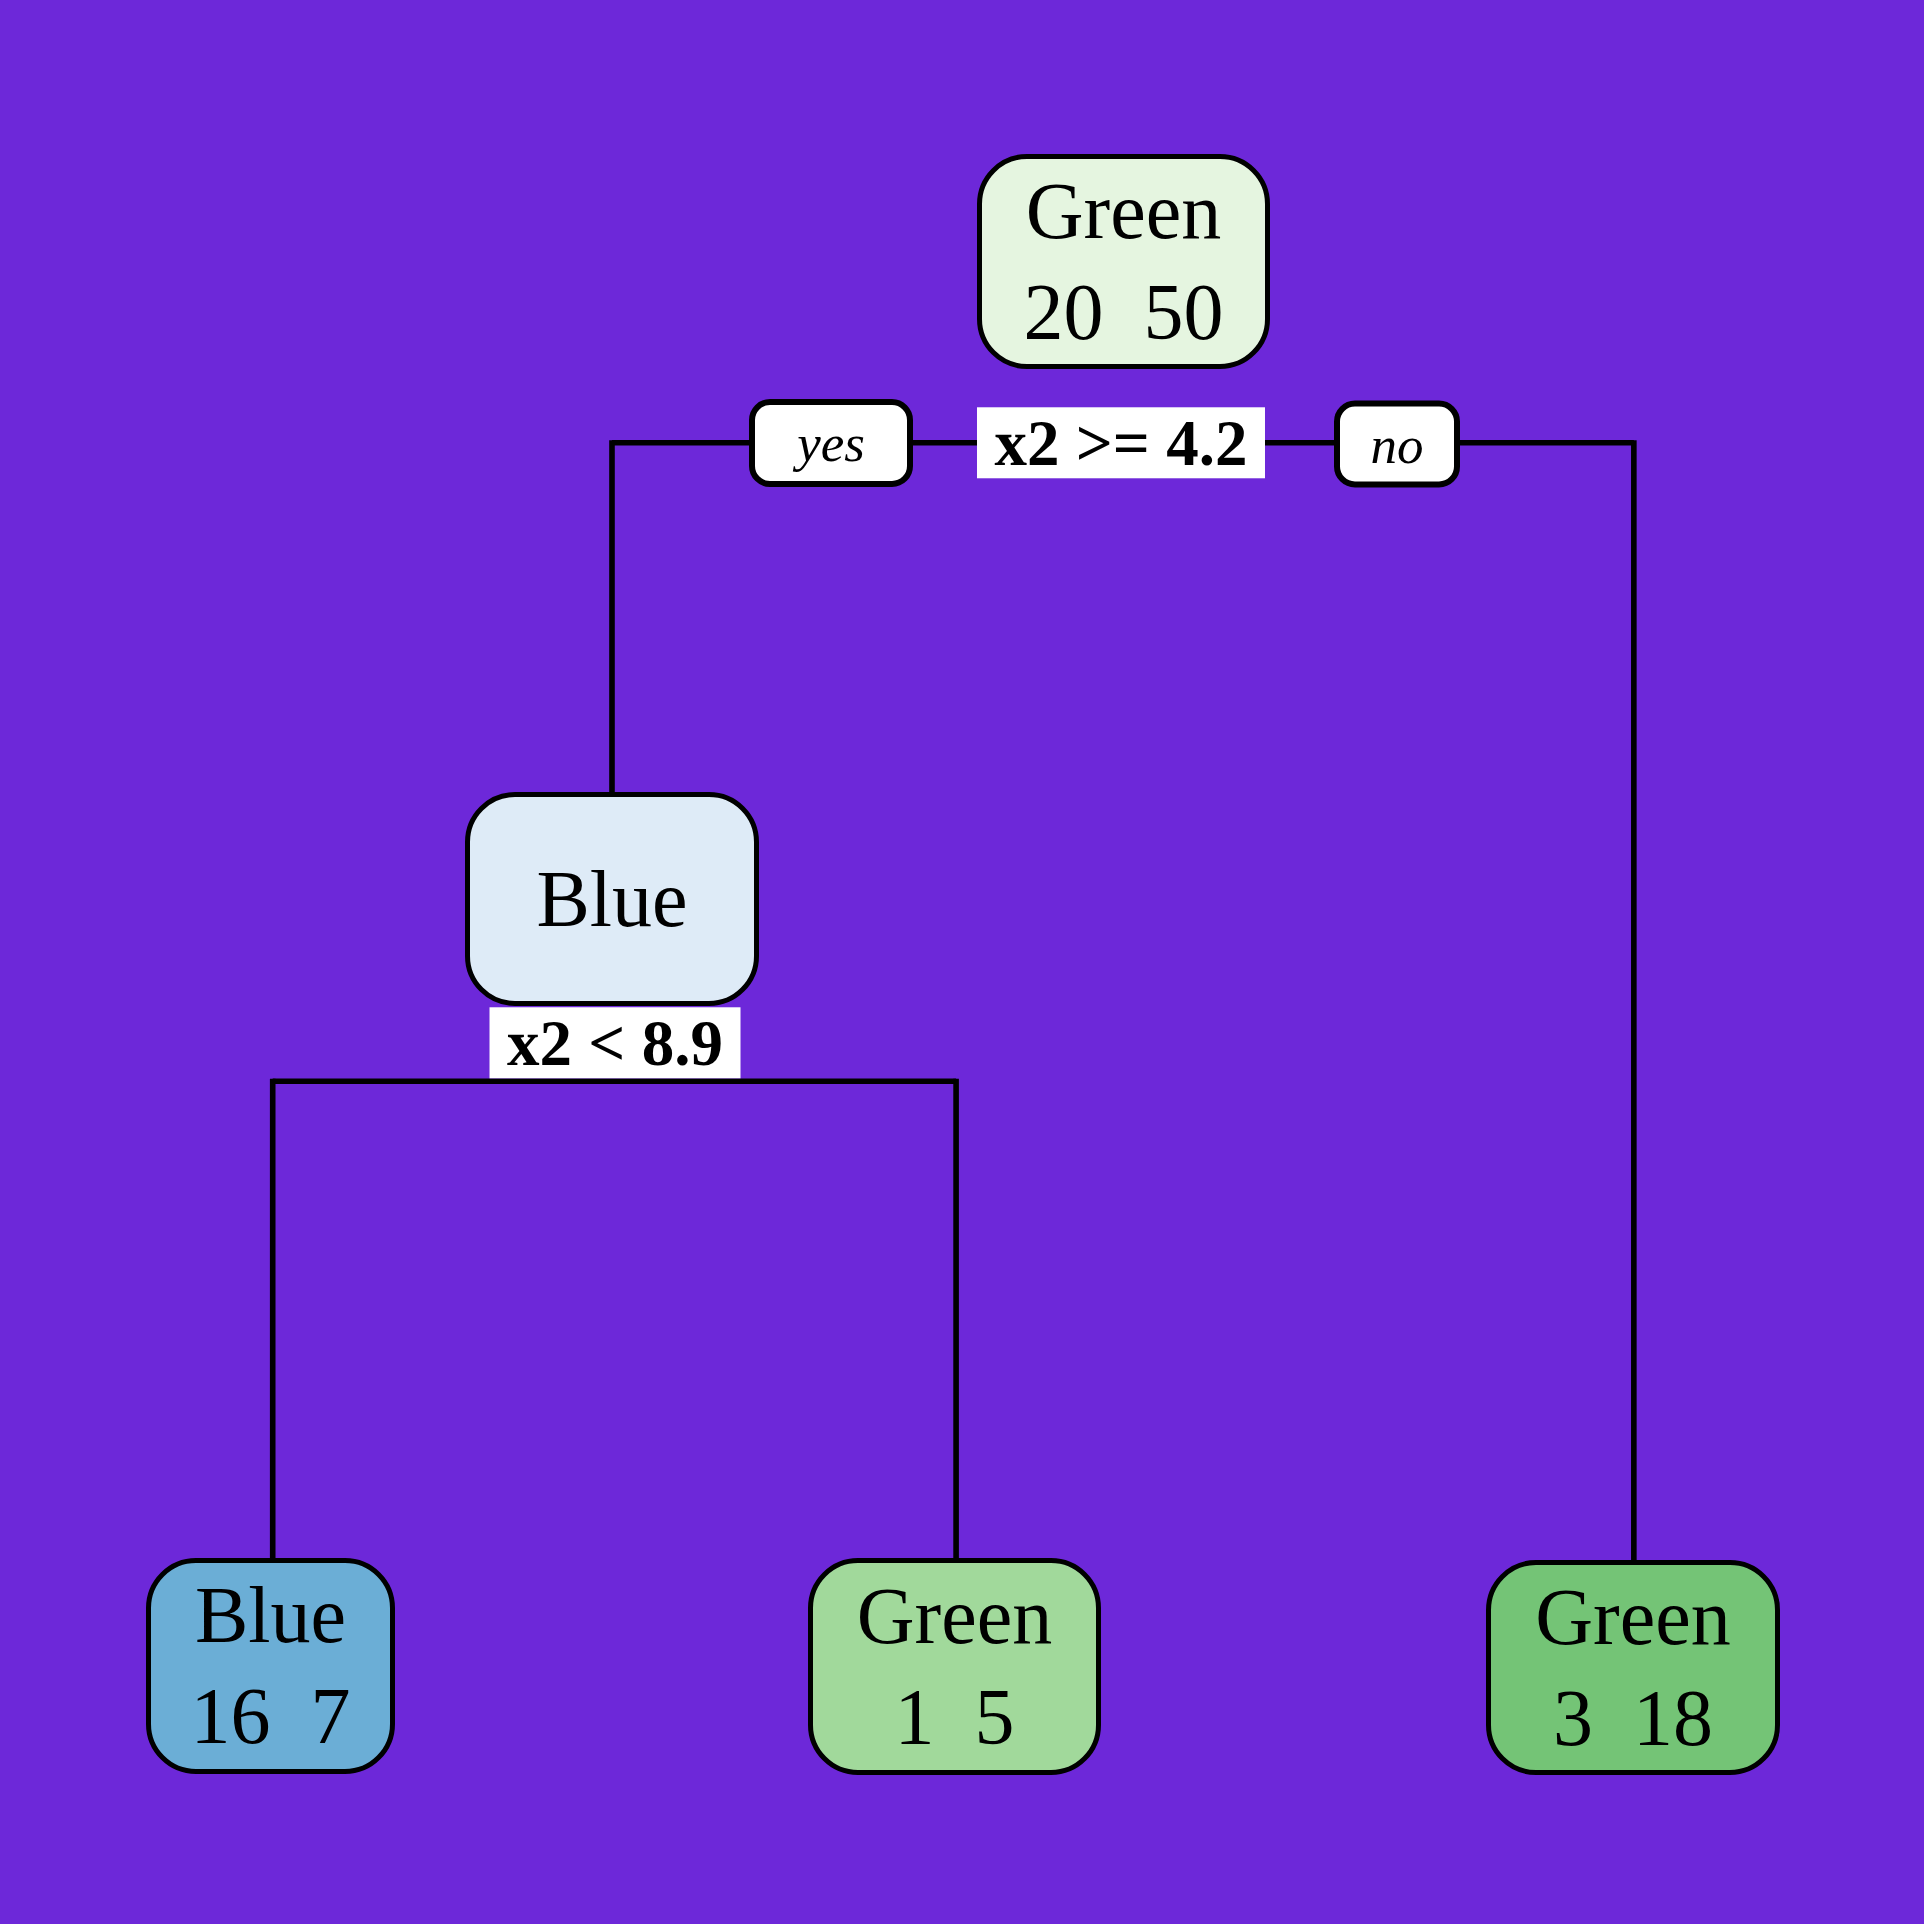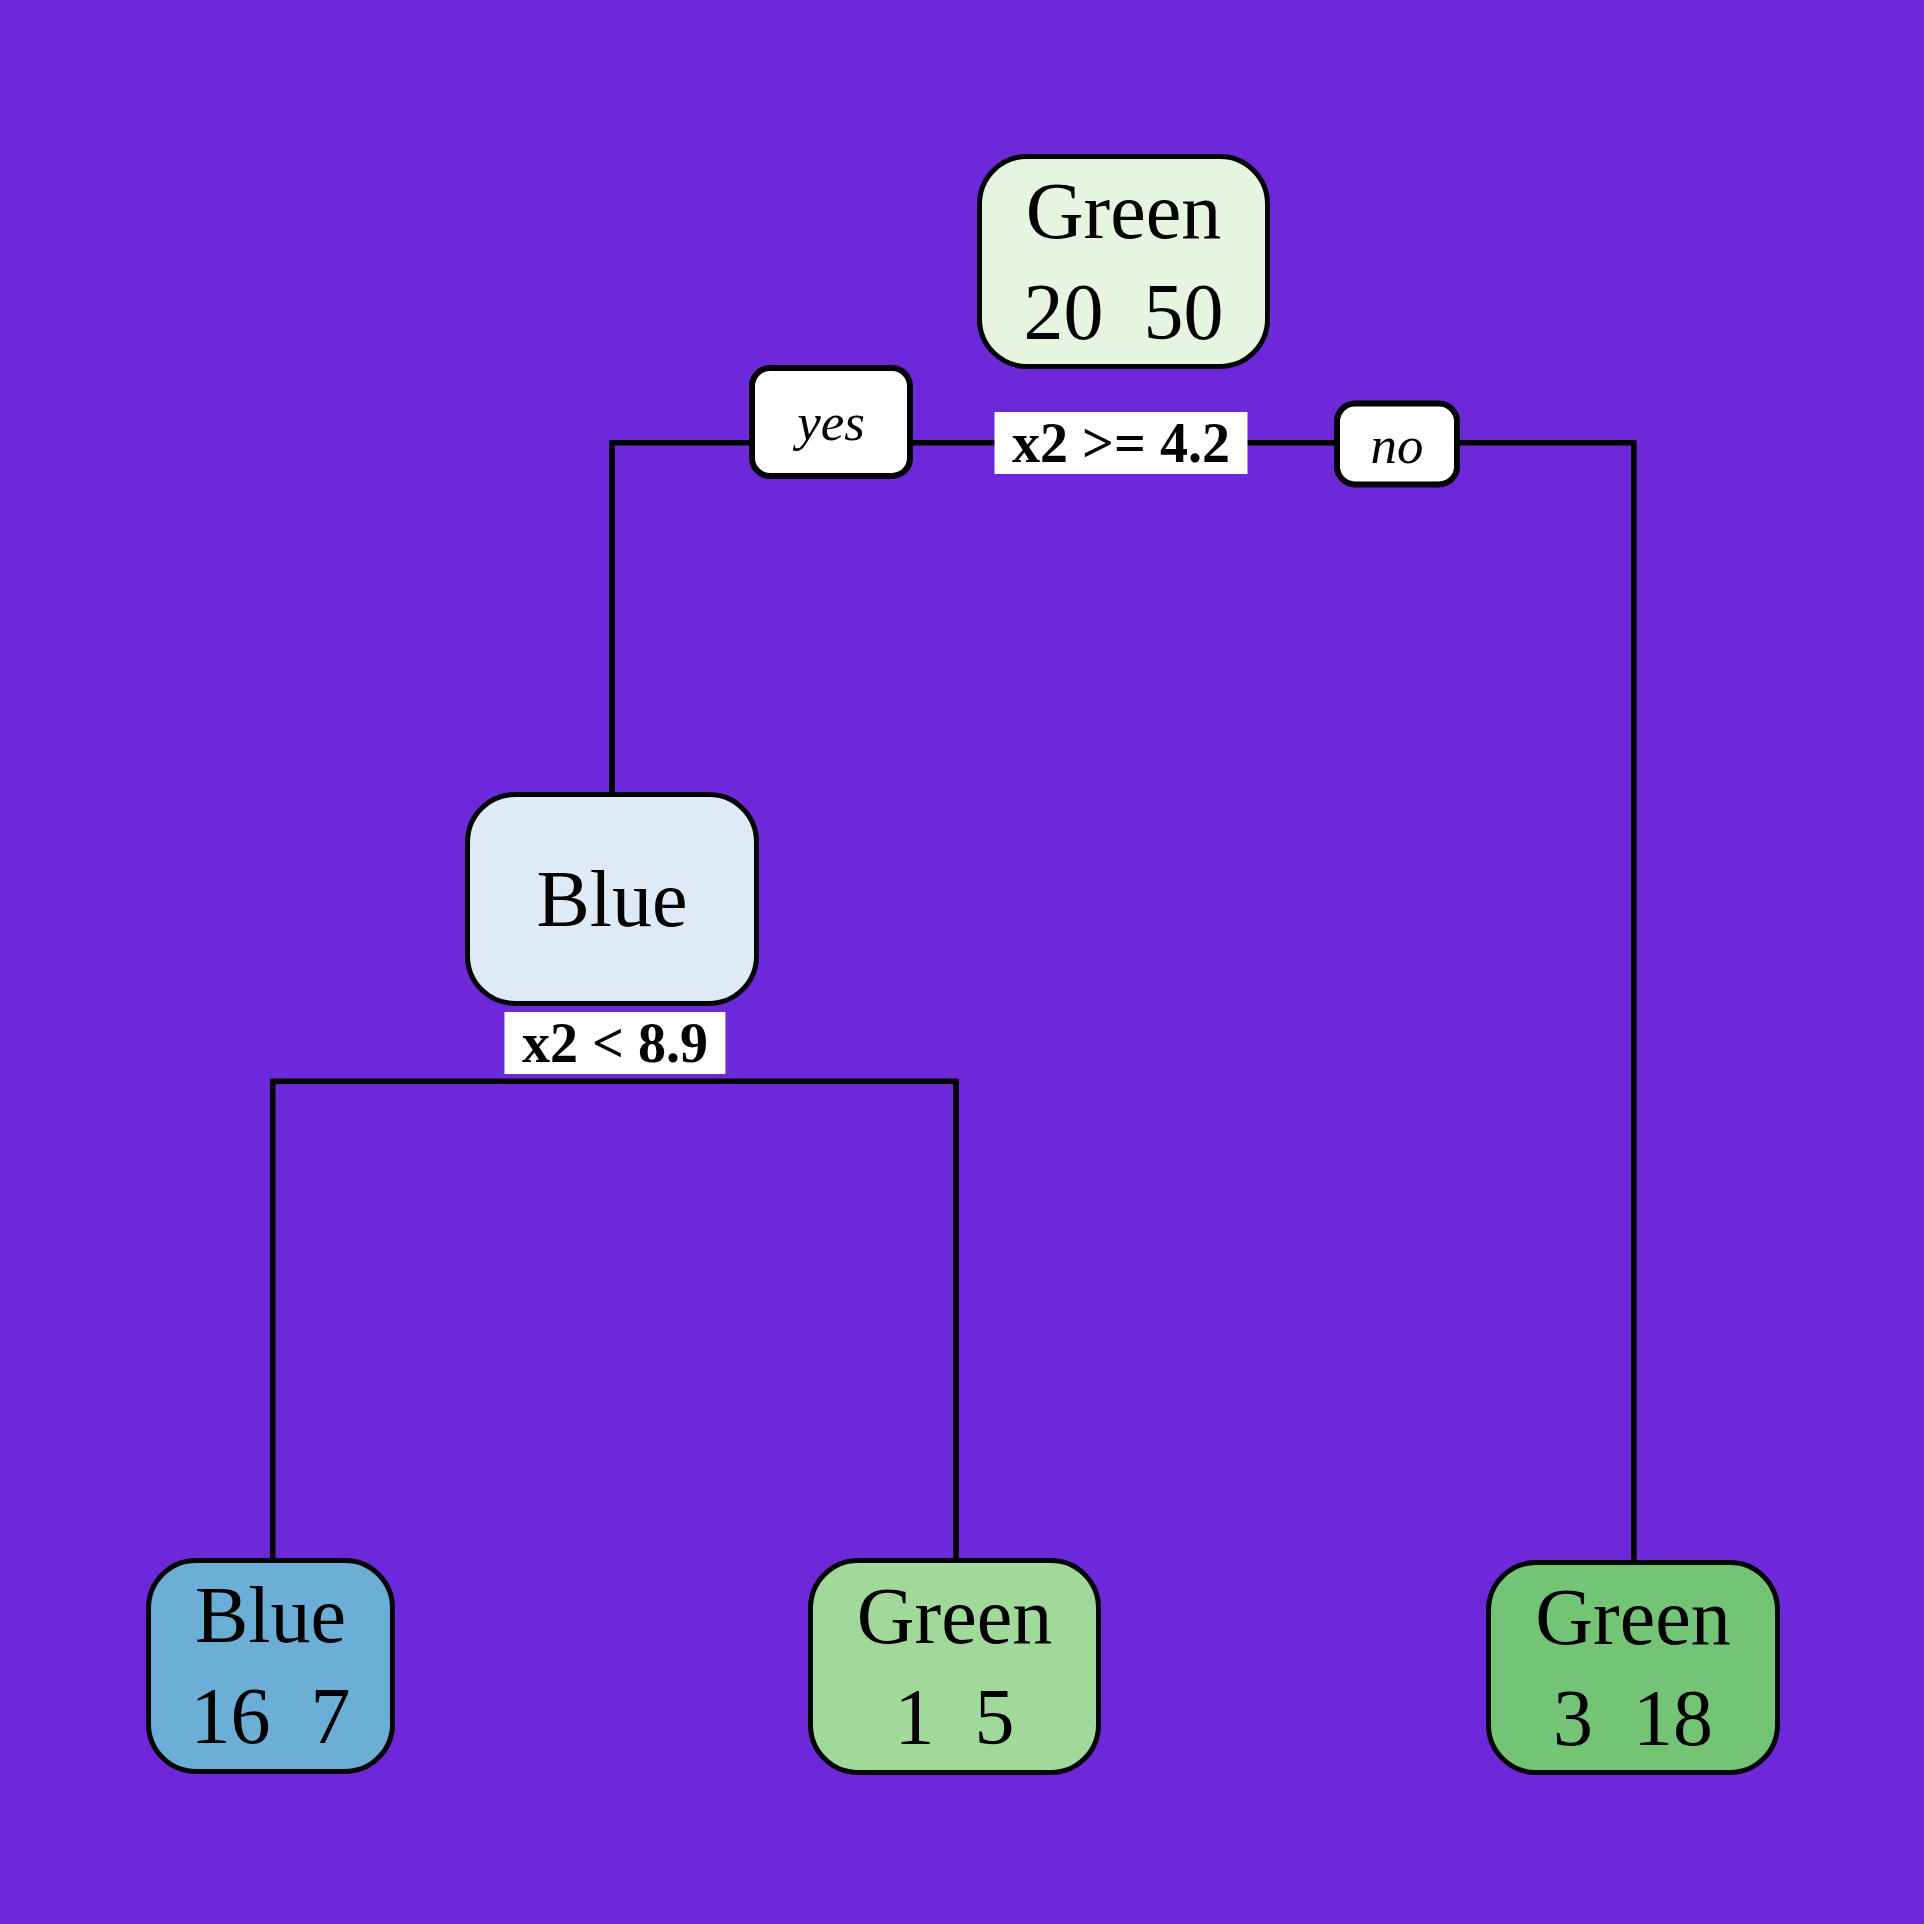--- a/index.html
+++ b/index.html
@@ -36,42 +36,42 @@
   }
   .node-values {
     font-size: 80px;
     line-height: 1.26;
     white-space: pre;
   }
   .split-text {
     position: absolute;
     transform: translate(-50%, -50%);
     background: #ffffff;
-    font-size: 56px;
+    font-size: 65px;
     font-weight: 700;
     line-height: 1.05;
     padding: 1.6px 17.6px;
     white-space: pre;
     color: #000000;
   }
   .yn-box {
     position: absolute;
     box-sizing: border-box;
     transform: translate(-50%, -50%);
     background: #ffffff;
     border: 6.4px solid #000000;
     border-radius: 21px;
     display: flex;
     align-items: center;
     justify-content: center;
     font-style: italic;
     font-size: 53px;
     color: #000000;
   }
-  .yn-yes { left: 831px; top: 422px; width: 164px; height: 114px; }
+  .yn-yes { left: 831px; top: 443px; width: 164px; height: 88px; }
   .yn-no  { left: 1397px; top: 444px; width: 126px; height: 87px; }
 
   .node-root        { left: 977px; top: 154px;  width: 293px; height: 215px; }
   .node-internal    { left: 465px;  top: 792px;  width: 294px; height: 214px; }
   .node-leaf-blue   { left: 146px;  top: 1558px; width: 249px; height: 216px; }
   .node-leaf-green1 { left: 808px; top: 1558px; width: 293px; height: 217px; }
   .node-leaf-green2 { left: 1486px; top: 1560px; width: 294px; height: 215px; }
 
   .split-root   { left: 1121px; top: 443px; }
   .split-second { left: 615px;  top: 1043px; }

